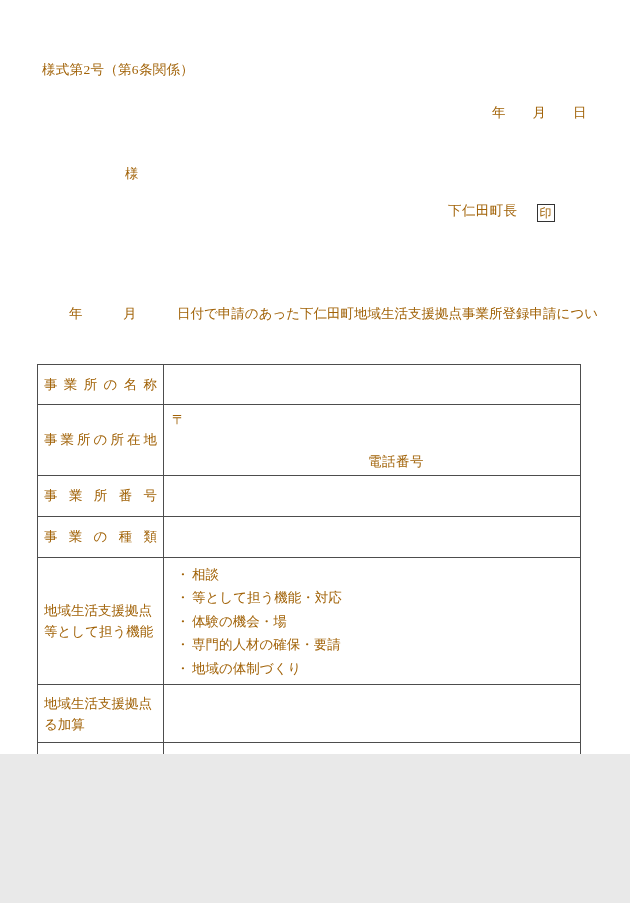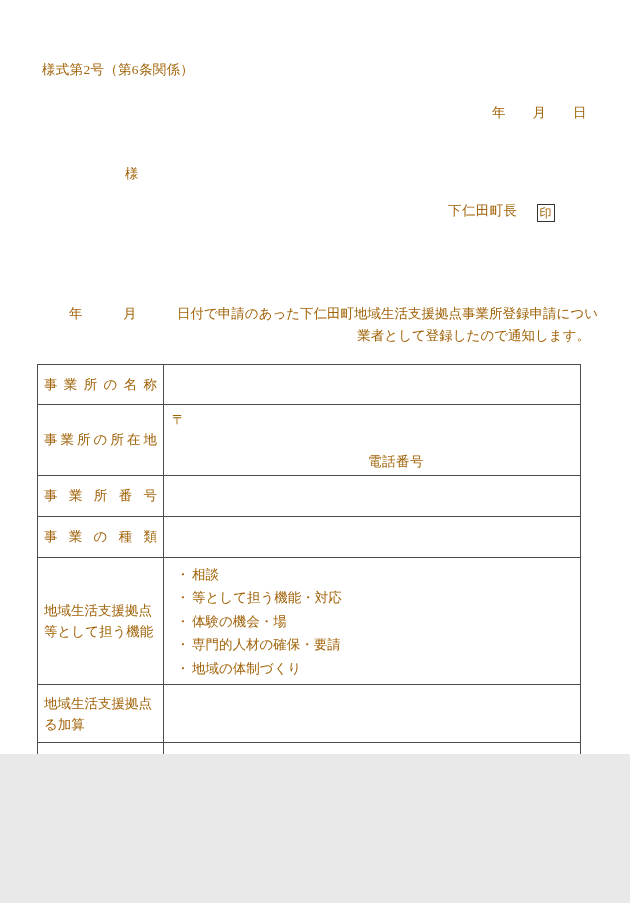--- a/index.html
+++ b/index.html
@@ -62,21 +62,20 @@
 
   <div class="abs addressee">様</div>
 
   <div class="abs issuer">
     <span>下仁田町長</span><span class="seal-box">印</span>
   </div>
 
 
   <div class="abs body-text">
     <div>　　年　　　月　　　日付で申請のあった下仁田町地域生活支援拠点事業所登録申請につい</div>
-    <div>業者として登録したので通知します。</div>
   </div>
 
   <table class="doc-table">
     <colgroup>
         <col class="c1">
         <col class="c2">
       </colgroup>
     <tbody>
       <tr class="r1">
         <td class="lbl">

